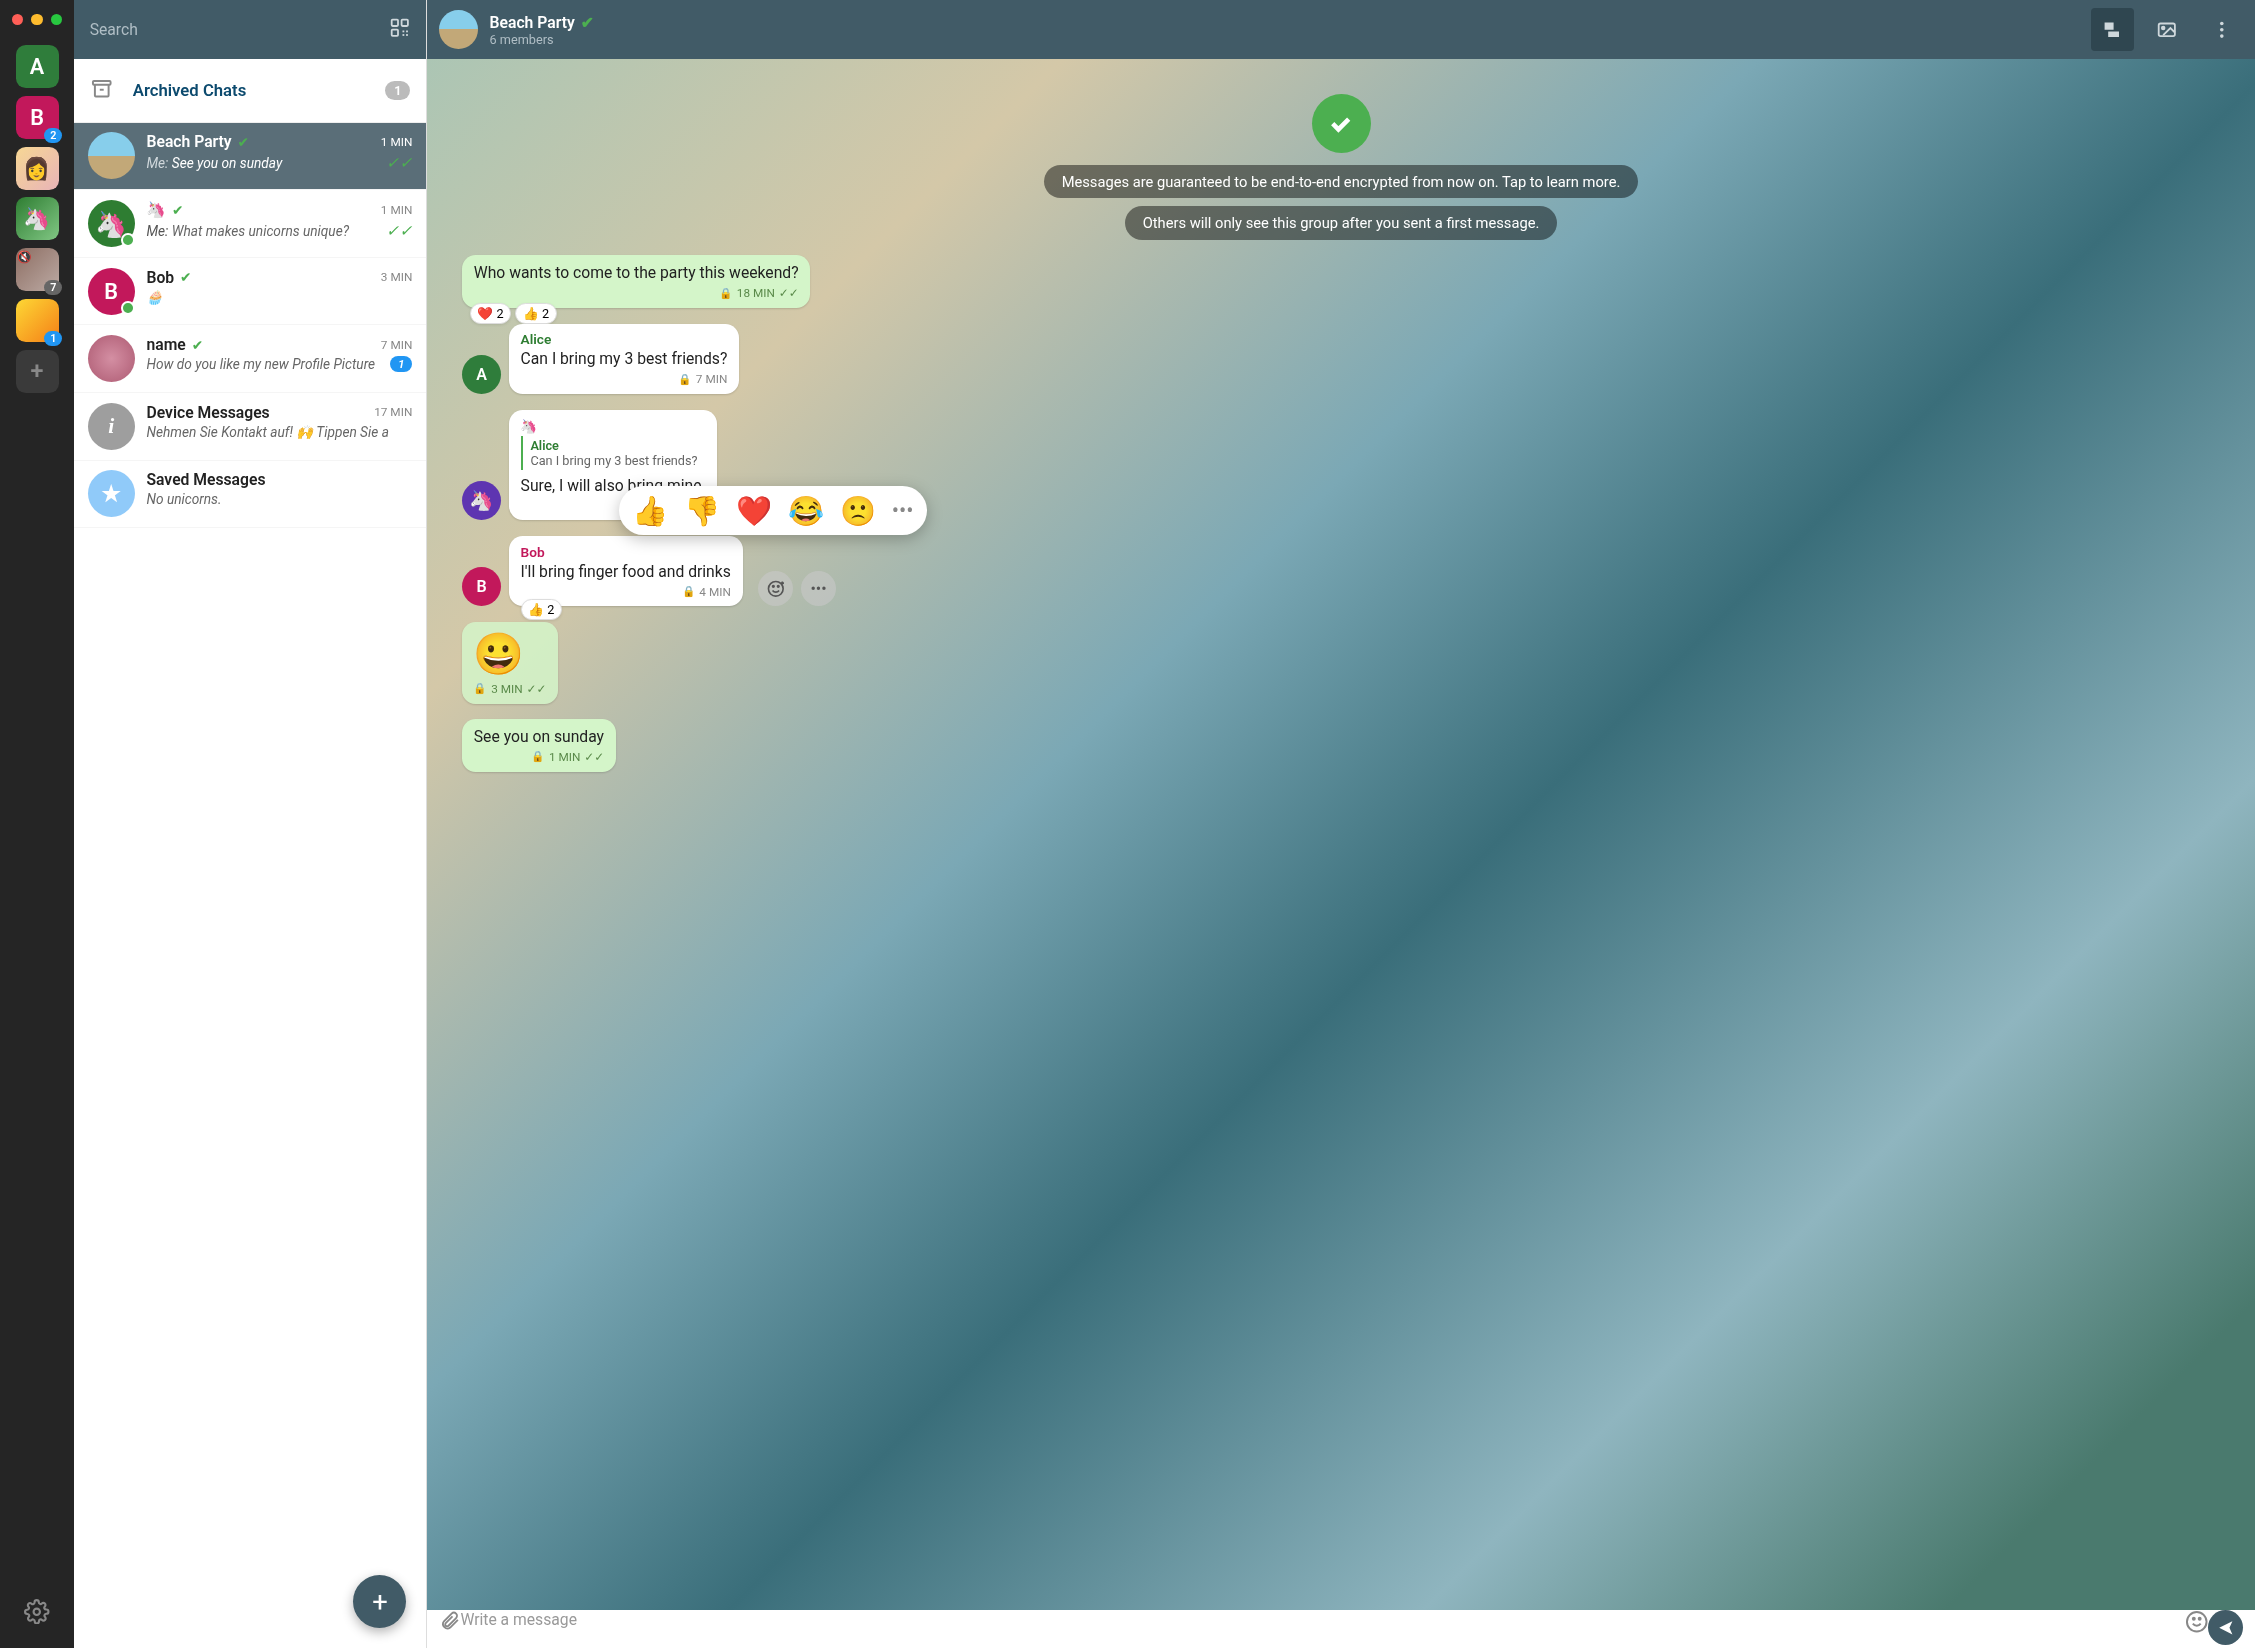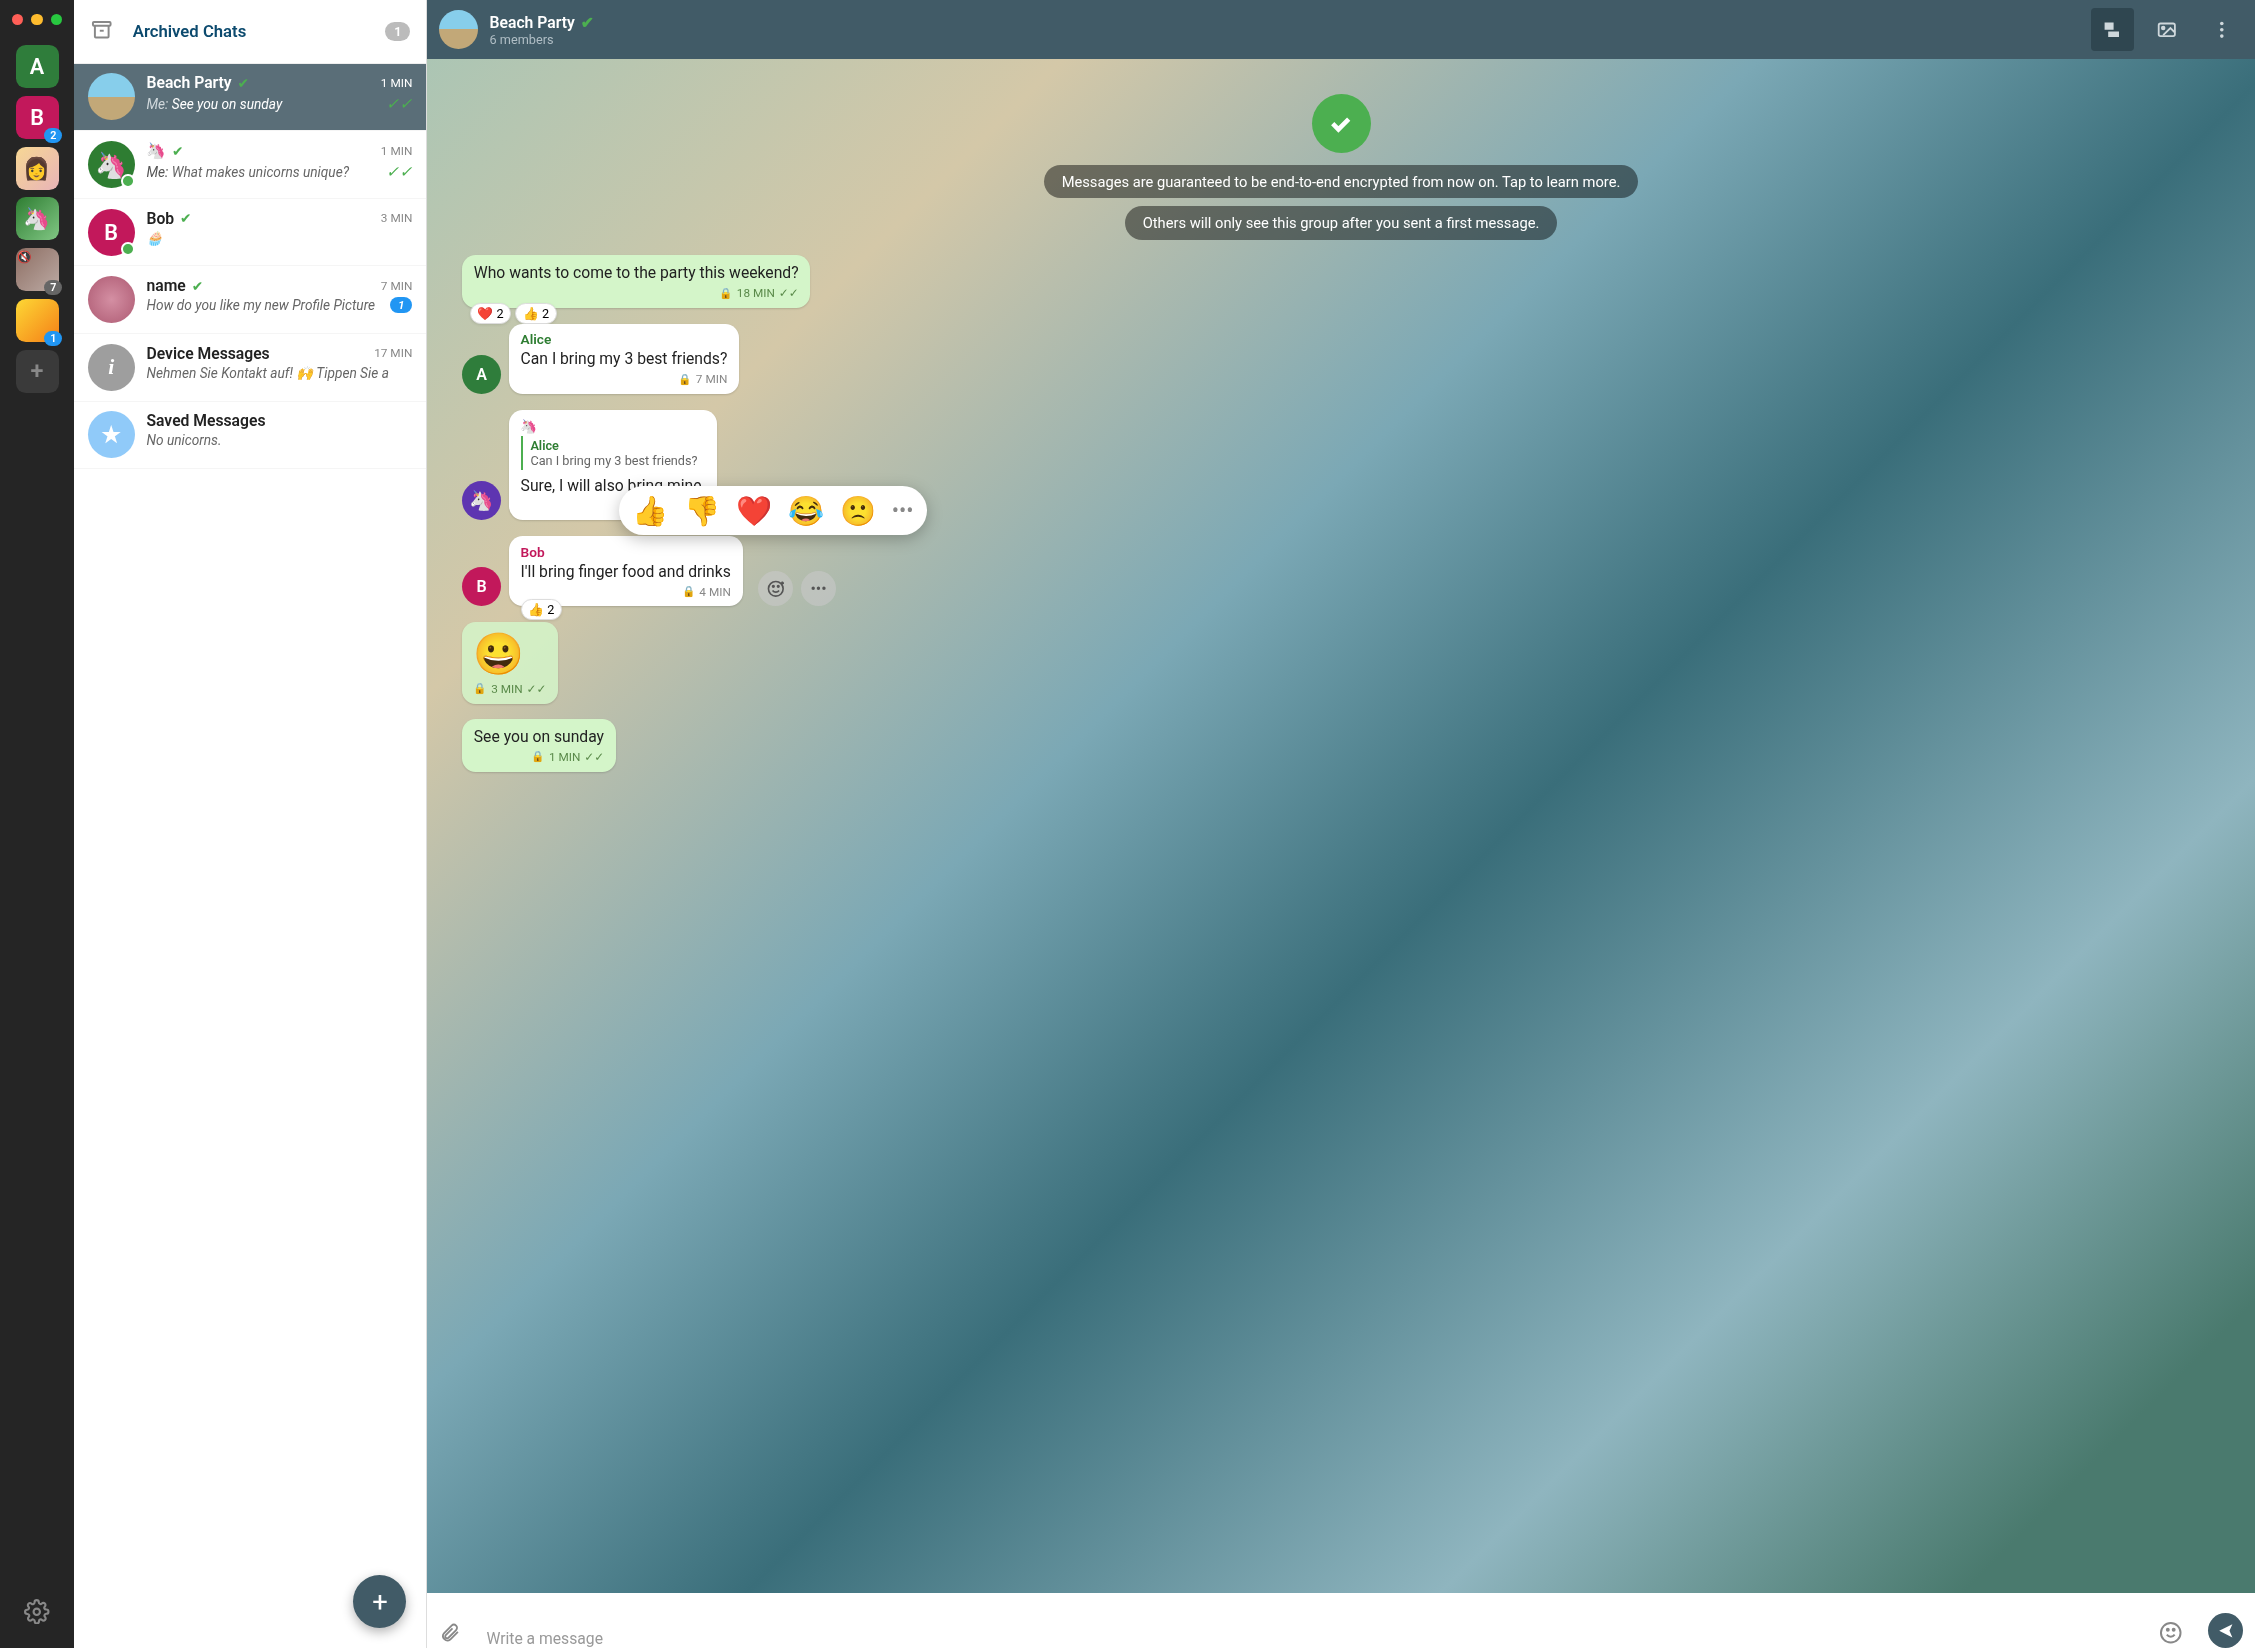--- a/index.html
+++ b/index.html
@@ -99,21 +99,21 @@
 .quote-text { font-size: 12.7px; color: #666; }
 .reactions { position: absolute; bottom: -13.7px; left: 11.8px; display: flex; gap: 3.9px; }
 .react-chip { background: #fff; border: 1px solid #ddd; border-radius: 11.8px; padding: 2px 6.9px; font-size: 12.7px; display: flex; align-items: center; gap: 2.9px; box-shadow: 0 1px 2.9px rgba(0,0,0,0.1); }
 .msg-actions { display: flex; gap: 7.8px; margin-left: 7.8px; }
 .action-chip { width: 35px; height: 35px; border-radius: 50%; background: rgba(200,200,200,0.6); display: flex; align-items: center; justify-content: center; cursor: pointer; color: #555; }
 
 .reaction-bar { position: absolute; background: #fff; border-radius: 27.4px; padding: 7.8px 13.7px; display: flex; gap: 15.7px; font-size: 29px; box-shadow: 0 3.9px 15.7px rgba(0,0,0,0.25); align-items: center; z-index: 10; }
 .reaction-bar .more { font-size: 21.6px; color: #888; cursor: pointer; }
 
 
-.composer { height: 55px; background: #fff; display: flex; align-items: flex-end; padding: 0 11.8px; gap: 26px; }
+.composer { height: 38px; background: #fff; display: flex; align-items: flex-start; padding: 0 11.8px; gap: 0; }
 .composer .attach, .composer .emoji { color: #888; cursor: pointer; }
 .compose-input { flex: 1; border: none; font-size: 15.7px; outline: none; color: #333; }
 .compose-input::placeholder { color: #999; }
 .send-btn { width: 35px; height: 35px; border-radius: 50%; background: #415b67; display: flex; align-items: center; justify-content: center; cursor: pointer; }
 .send-btn svg { fill: #fff; width: 17.6px; height: 17.6px; }
 </style>
 </head>
 <body>
 
 <div class="window">
@@ -147,20 +147,34 @@
     <div class="rail-item add">+</div>
     <div class="rail-gear">
       <svg width="25.5" height="25.5" viewBox="0 0 24 24" fill="none" stroke="currentColor" stroke-width="2">
           <circle cx="12" cy="12" r="3"></circle>
           <path d="M19.4 15a1.65 1.65 0 0 0 .33 1.82l.06.06a2 2 0 1 1-2.83 2.83l-.06-.06a1.65 1.65 0 0 0-1.82-.33 1.65 1.65 0 0 0-1 1.51V21a2 2 0 1 1-4 0v-.09a1.65 1.65 0 0 0-1-1.51 1.65 1.65 0 0 0-1.82.33l-.06.06a2 2 0 1 1-2.83-2.83l.06-.06a1.65 1.65 0 0 0 .33-1.82 1.65 1.65 0 0 0-1.51-1H3a2 2 0 1 1 0-4h.09a1.65 1.65 0 0 0 1.51-1 1.65 1.65 0 0 0-.33-1.82l-.06-.06a2 2 0 1 1 2.83-2.83l.06.06a1.65 1.65 0 0 0 1.82.33h0a1.65 1.65 0 0 0 1-1.51V3a2 2 0 1 1 4 0v.09a1.65 1.65 0 0 0 1 1.51h0a1.65 1.65 0 0 0 1.82-.33l.06-.06a2 2 0 1 1 2.83 2.83l-.06.06a1.65 1.65 0 0 0-.33 1.82v0a1.65 1.65 0 0 0 1.51 1H21a2 2 0 1 1 0 4h-.09a1.65 1.65 0 0 0-1.51 1z"></path>
         </svg>
     </div>
   </div>
 
   <div class="sidebar">
+    <div class="search-bar">
+      <input class="search-input" placeholder="Search" style="">
+      <span class="qr-icon">
+        <svg width="21.6" height="21.6" viewBox="0 0 24 24" fill="currentColor">
+            <rect x="3" y="3" width="7" height="7" rx="1" fill="none" stroke="currentColor" stroke-width="2"></rect>
+            <rect x="14" y="3" width="7" height="7" rx="1" fill="none" stroke="currentColor" stroke-width="2"></rect>
+            <rect x="3" y="14" width="7" height="7" rx="1" fill="none" stroke="currentColor" stroke-width="2"></rect>
+            <rect x="15" y="15" width="2" height="2"></rect>
+            <rect x="19" y="15" width="2" height="2"></rect>
+            <rect x="15" y="19" width="2" height="2"></rect>
+            <rect x="19" y="19" width="2" height="2"></rect>
+          </svg>
+      </span>
+    </div>
     <div class="archive-row">
       <span class="archive-icon">
         <svg width="23.5" height="23.5" viewBox="0 0 24 24" fill="none" stroke="currentColor" stroke-width="2">
             <rect x="3" y="4" width="18" height="4" rx="1"></rect>
             <path d="M5 8v11a1 1 0 0 0 1 1h12a1 1 0 0 0 1-1V8"></path>
             <line x1="10" y1="13" x2="14" y2="13"></line>
           </svg>
       </span>
       <span class="archive-title">Archived Chats</span>
       <span class="count-badge">1</span>

